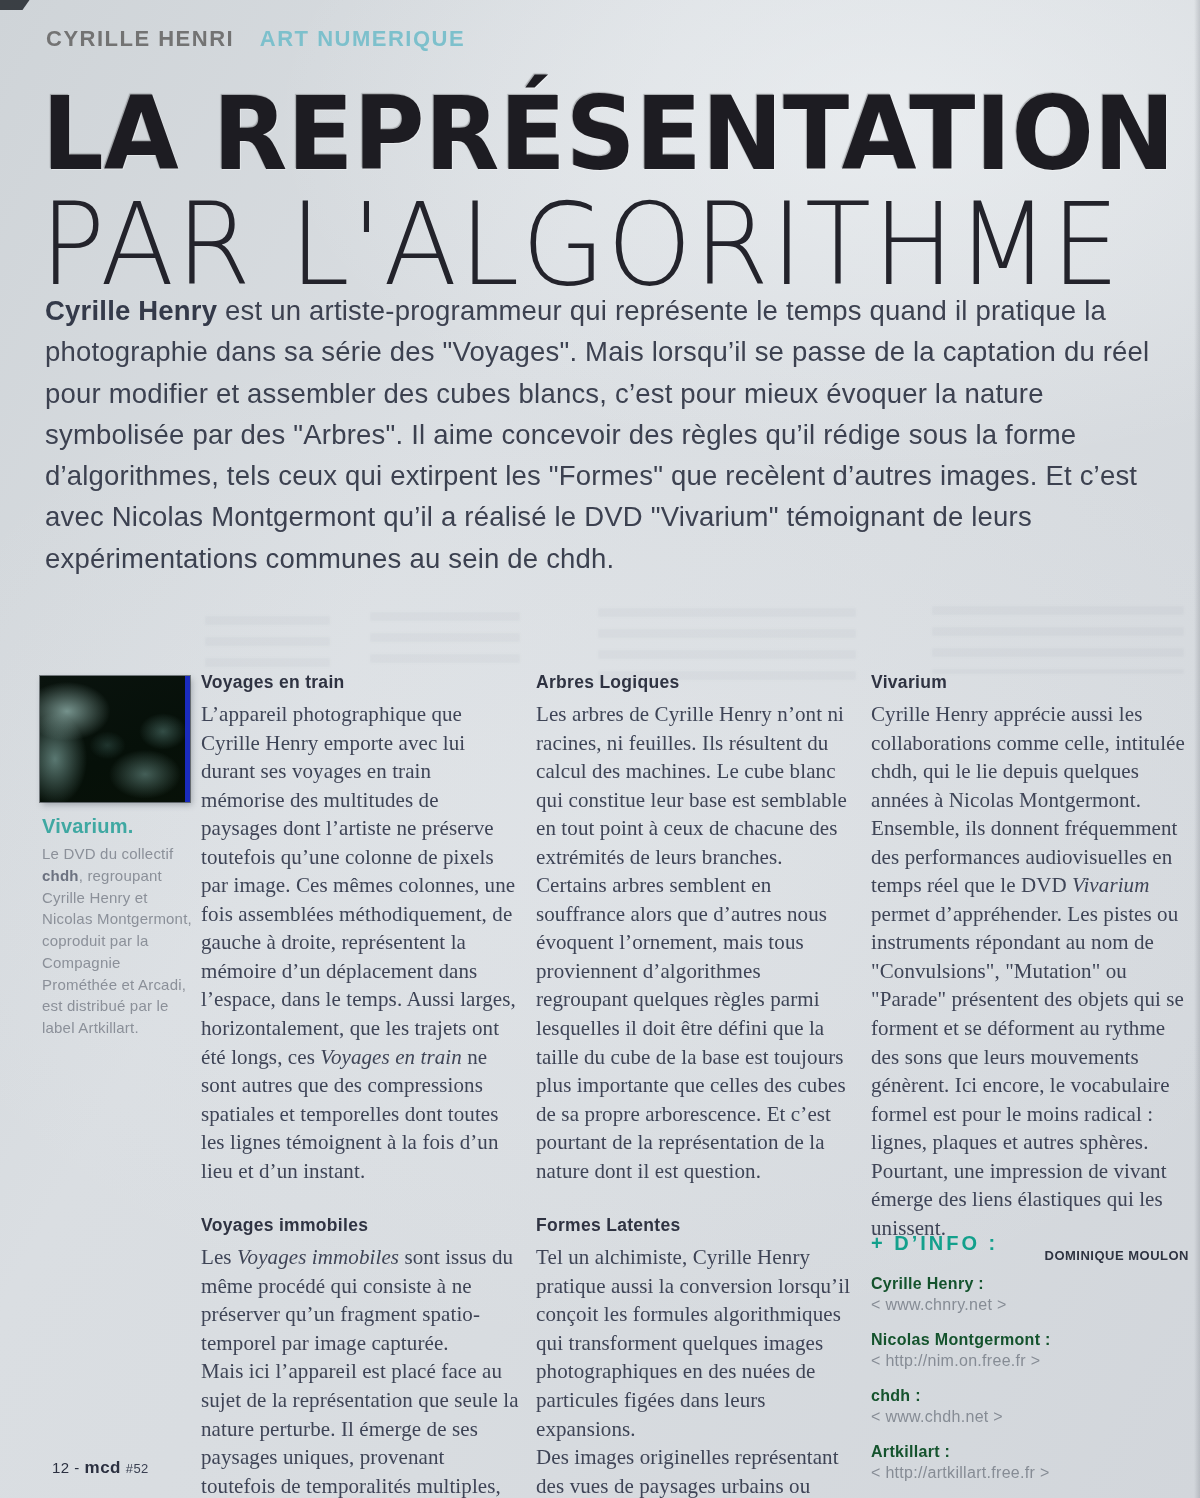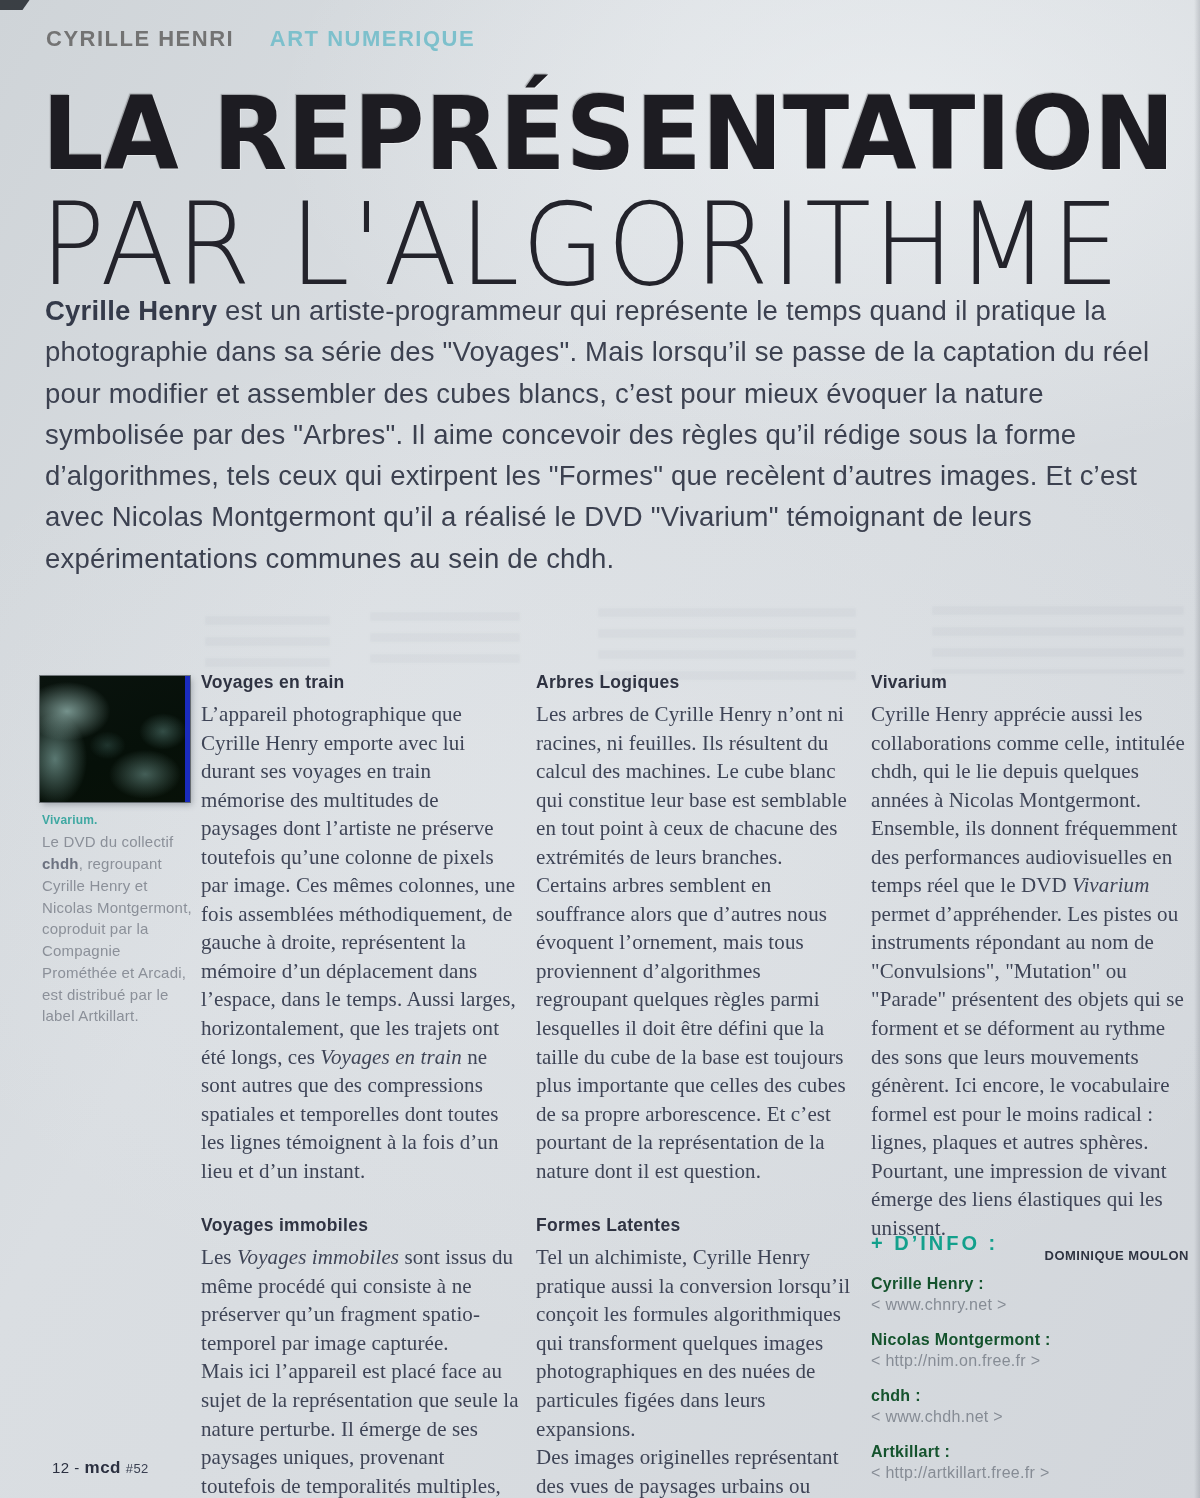--- a/index.html
+++ b/index.html
@@ -10,21 +10,21 @@
       radial-gradient(1000px 700px at 50% 55%, rgba(235,238,241,.35), rgba(235,238,241,0) 75%),
       linear-gradient(118deg,#cfd4d8 0%, #dadee2 35%, #d8dce0 60%, #d2d6db 100%);
     font-family:"Liberation Sans", sans-serif;
     color:#3d4254;
   }
   .corner-mark{position:absolute;left:0;top:0;width:34px;height:10px;background:#20242a;transform:skewX(-35deg) translateX(-8px);opacity:.85;}
   .edge-shade{position:absolute;right:0;top:0;width:6px;height:100%;background:linear-gradient(90deg,rgba(0,0,0,0),rgba(60,65,75,.18));}
 
   .kicker{position:absolute;left:46px;top:26px;font-size:22px;font-weight:bold;letter-spacing:1.5px;white-space:nowrap;}
   .kicker .author{color:#737373;}
-  .kicker .section{color:#7dc0cc;margin-left:28px;font-weight:bold;}
+  .kicker .section{color:#7dc0cc;margin-left:18px;font-weight:bold;}
 
   .title1{
     position:absolute;left:42px;top:84px;width:1120px;
     font-size:97px;font-weight:bold;letter-spacing:0px;line-height:1.0;
     color:#1d1c22;text-shadow:1px 1px 0 rgba(255,255,255,.35), -1px -1px 1px rgba(0,0,0,.25);
     font-family:"DejaVu Sans", sans-serif;transform:scaleY(1.04);transform-origin:left top;white-space:nowrap;
   }
   .title2{
     position:absolute;left:40px;top:188px;width:1150px;
     font-size:108px;font-weight:200;letter-spacing:2px;line-height:1.0;
@@ -53,21 +53,21 @@
       radial-gradient(46px 66px at 10% 66%, rgba(172,222,216,.5), rgba(172,222,216,0) 70%),
       radial-gradient(50px 34px at 70% 78%, rgba(160,212,206,.4), rgba(160,212,206,0) 72%),
       radial-gradient(34px 26px at 82% 44%, rgba(145,205,198,.32), rgba(145,205,198,0) 70%),
       radial-gradient(26px 20px at 45% 55%, rgba(120,180,175,.22), rgba(120,180,175,0) 70%),
       linear-gradient(160deg,#0a130e 0%, #061009 60%, #081108 100%);
     box-shadow:0 0 0 1px rgba(20,25,30,.5), 2px 3px 6px rgba(60,70,80,.35);
   }
   .photo .blue-strip{position:absolute;right:0;top:0;width:5px;height:100%;background:#1d2fd2;opacity:.9;}
 
   .caption{position:absolute;left:42px;top:812px;width:152px;font-size:15px;line-height:1.45;color:#8b9099;letter-spacing:.2px;}
-  .caption .cap-title{color:#3fa8a2;font-weight:bold;font-size:12px;display:block;margin-bottom:2px;}
+  .caption .cap-title{color:#3fa8a2;font-weight:bold;font-size:20px;display:block;margin-bottom:2px;}
   .caption b{color:#6c7280;}
 
   .col{position:absolute;top:672px;width:318px;}
   .col1{left:201px;} .col2{left:536px;} .col3{left:871px;}
   .section + .section{margin-top:30px;}
   .sec-heading{
     font-size:17.5px;font-weight:bold;color:#2f3342;letter-spacing:.3px;
     margin:0 0 7px 0;font-family:"Liberation Sans", sans-serif;
   }
   .sec-body{

